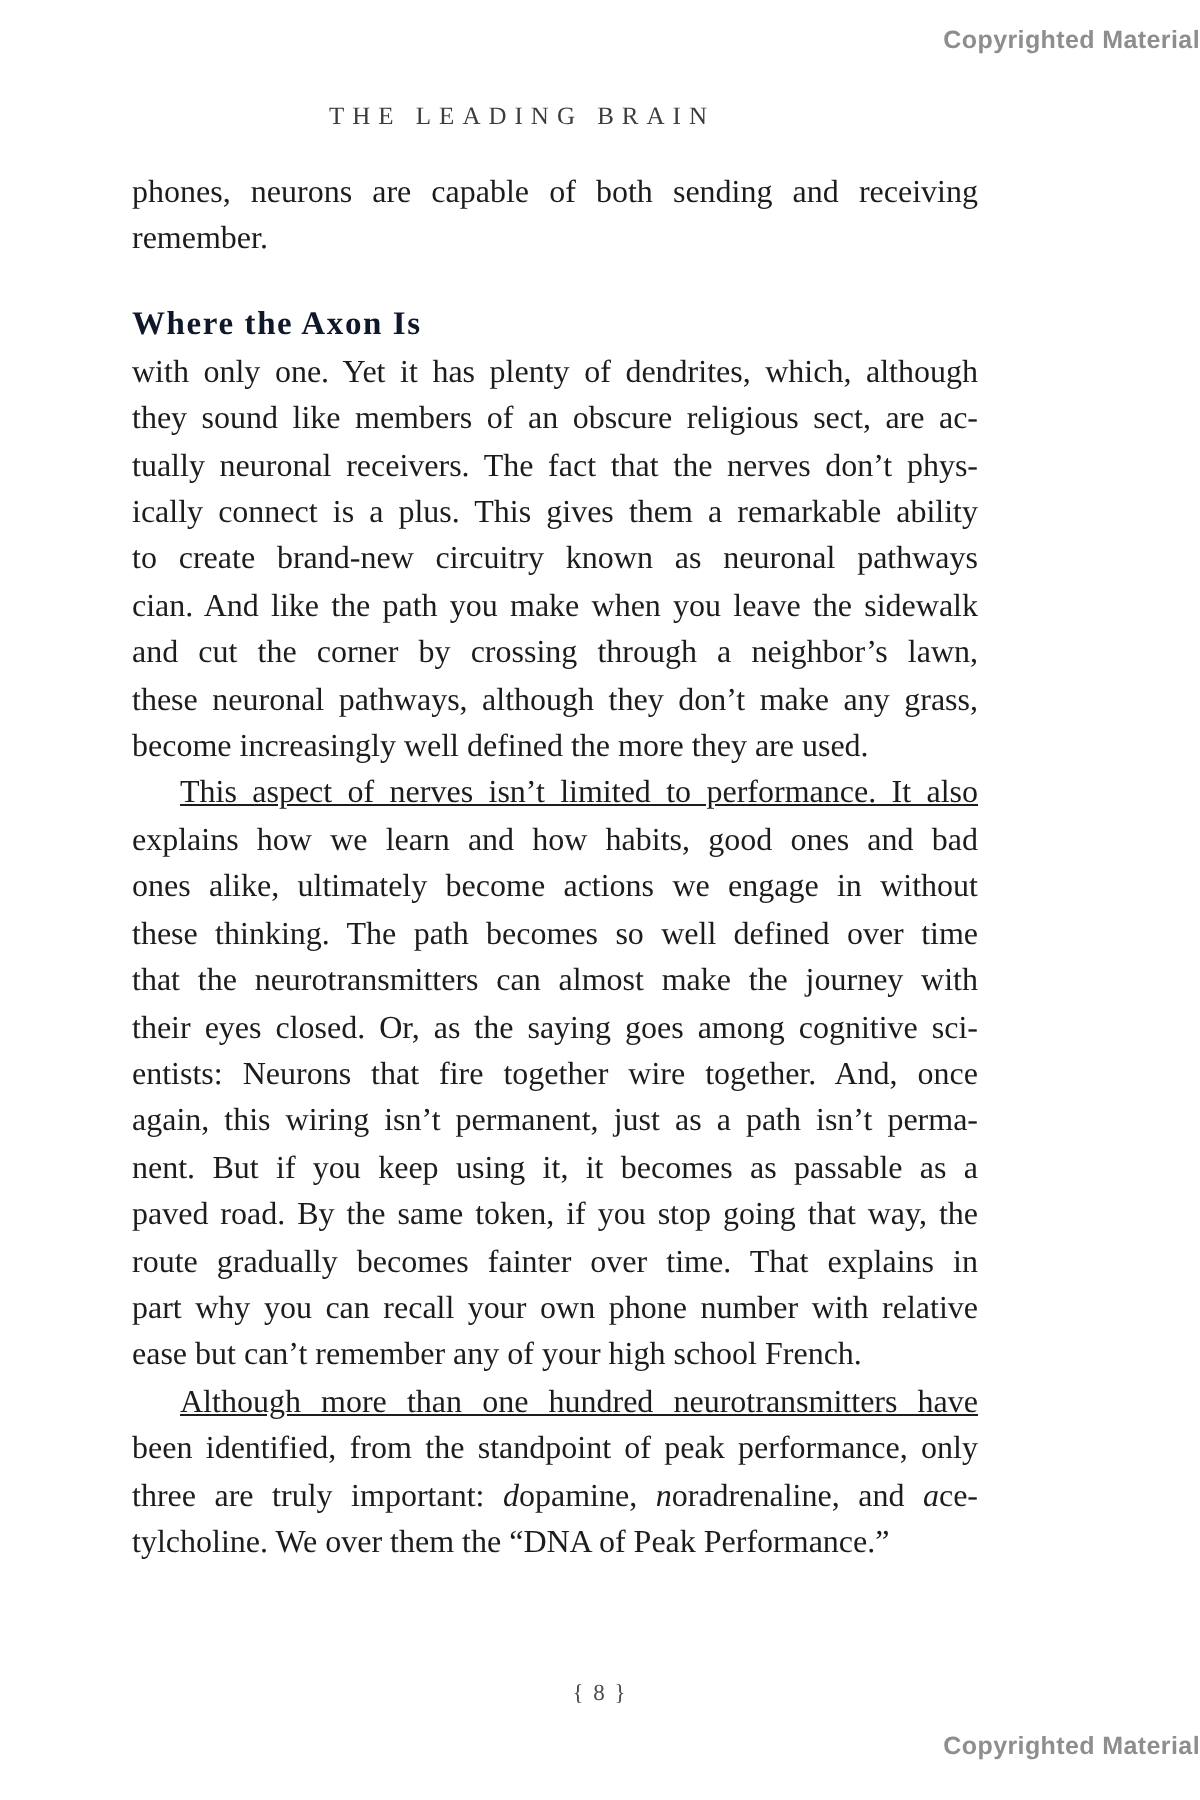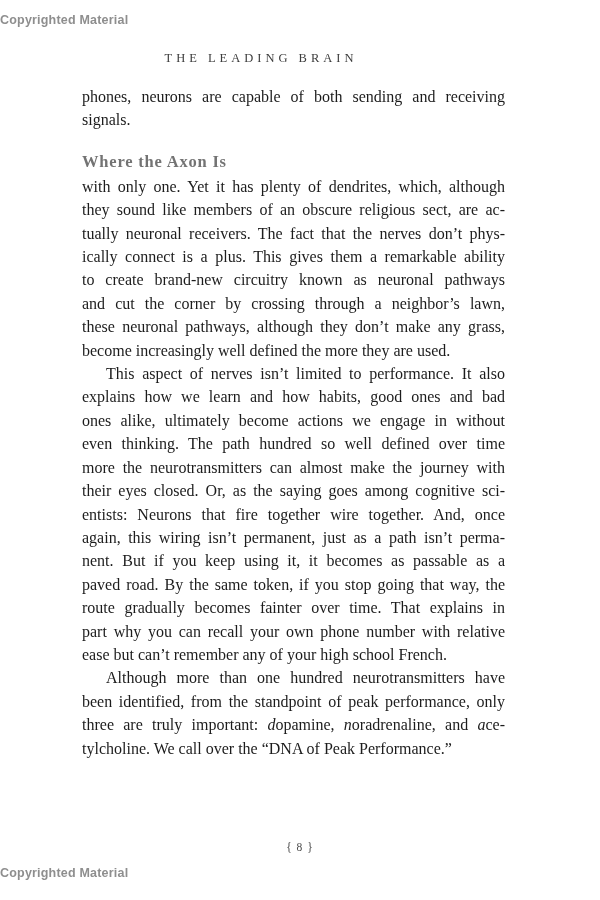--- a/index.html
+++ b/index.html
@@ -10,59 +10,59 @@
     overflow: hidden;
   }
   .page {
     position: relative;
     width: 600px; height: 900px;
     background: #ffffff;
   }
   .copyright-banner {
     position: absolute;
     left: 0; width: 600px;
-    text-align: left;
+    text-align: right;
     font-family: "Liberation Sans", sans-serif;
     font-weight: bold;
     font-size: 12.5px;
     color: #8e8e8e;
     letter-spacing: 0.2px;
   }
   .copyright-top { top: 13px; }
   .copyright-bottom { top: 866px; }
   .running-head {
     position: absolute;
     top: 51px; left: 0; width: 522px;
     text-align: center;
     font-size: 12.5px;
     color: #3c3c3c;
     letter-spacing: 4px;
   }
   .text-block {
     position: absolute;
-    top: 85px; left: 82px; width: 423px;
+    top: 85px; left: 66px; width: 423px;
     font-size: 16px;
     line-height: 23.4px;
     color: #1c1c1c;
   }
   .line {
     text-align: justify;
     text-align-last: justify;
     white-space: normal;
   }
   .line.last {
     text-align: left;
     text-align-last: left;
   }
-  .line.indent { text-indent: 24px; }
+  .line.indent { text-indent: 24px; text-decoration: underline; }
   .it { font-style: italic; }
   .section-heading {
     font-weight: bold;
     font-size: 16.5px;
-    color: #737373;
+    color: #0f172a;
     letter-spacing: 0.8px;
     margin-top: 17px;
     line-height: 26px;
   }
   .page-number {
     position: absolute;
     top: 841px; left: 0; width: 600px;
     text-align: center;
     font-size: 11.5px;
     color: #4a4a4a;
@@ -73,46 +73,47 @@
 <body>
 
 <div class="page">
 
   <div class="copyright-banner copyright-top">Copyrighted Material</div>
 
   <div class="running-head">THE LEADING BRAIN</div>
 
   <div class="text-block">
       <div class="line">phones, neurons are capable of both sending and receiving</div>
-      <div class="line last">signals.</div>
+      <div class="line last">remember.</div>
       <div class="section-heading">Where the Axon Is</div>
       <div class="line">with only one. Yet it has plenty of dendrites, which, although</div>
       <div class="line">they sound like members of an obscure religious sect, are ac-</div>
       <div class="line">tually neuronal receivers. The fact that the nerves don’t phys-</div>
       <div class="line">ically connect is a plus. This gives them a remarkable ability</div>
       <div class="line">to create brand-new circuitry known as neuronal pathways</div>
+      <div class="line">cian. And like the path you make when you leave the sidewalk</div>
       <div class="line">and cut the corner by crossing through a neighbor’s lawn,</div>
       <div class="line">these neuronal pathways, although they don’t make any grass,</div>
       <div class="line last">become increasingly well defined the more they are used.</div>
       <div class="line indent">This aspect of nerves isn’t limited to performance. It also</div>
       <div class="line">explains how we learn and how habits, good ones and bad</div>
       <div class="line">ones alike, ultimately become actions we engage in without</div>
-      <div class="line">even thinking. The path hundred so well defined over time</div>
-      <div class="line">more the neurotransmitters can almost make the journey with</div>
+      <div class="line">these thinking. The path becomes so well defined over time</div>
+      <div class="line">that the neurotransmitters can almost make the journey with</div>
       <div class="line">their eyes closed. Or, as the saying goes among cognitive sci-</div>
       <div class="line">entists: Neurons that fire together wire together. And, once</div>
       <div class="line">again, this wiring isn’t permanent, just as a path isn’t perma-</div>
       <div class="line">nent. But if you keep using it, it becomes as passable as a</div>
       <div class="line">paved road. By the same token, if you stop going that way, the</div>
       <div class="line">route gradually becomes fainter over time. That explains in</div>
       <div class="line">part why you can recall your own phone number with relative</div>
       <div class="line last">ease but can’t remember any of your high school French.</div>
       <div class="line indent">Although more than one hundred neurotransmitters have</div>
       <div class="line">been identified, from the standpoint of peak performance, only</div>
       <div class="line">three are truly important: <span class="it">d</span>opamine, <span class="it">n</span>oradrenaline, and <span class="it">a</span>ce-</div>
-      <div class="line last">tylcholine. We call over the “DNA of Peak Performance.”</div>
+      <div class="line last">tylcholine. We over them the “DNA of Peak Performance.”</div>
     </div>
 
   <div class="page-number">{ 8 }</div>
 
   <div class="copyright-banner copyright-bottom">Copyrighted Material</div>
 
 </div>
 
 </body></html>

